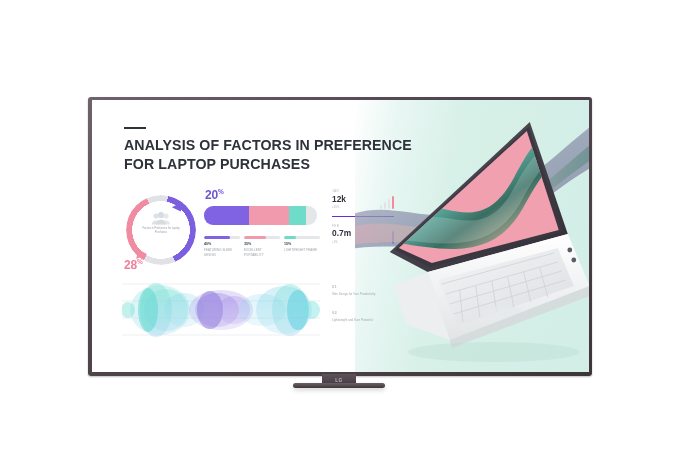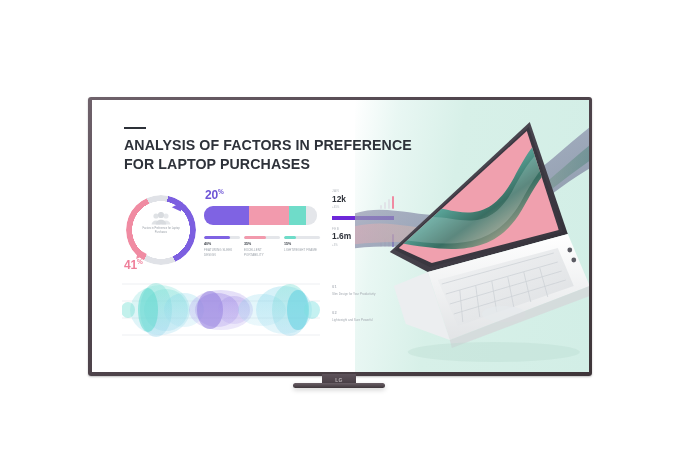--- a/index.html
+++ b/index.html
@@ -127,21 +127,21 @@
   .legend-label { font-size: 2.9px; line-height: 1.55; color: #9aa0a8; letter-spacing: .12px; }
 
   
   #wave-panel { position: absolute; left: 30px; top: 176px; width: 198px; height: 72px; }
   #wave-panel svg { display: block; }
 
   
   #stats { position: absolute; left: 240px; top: 89px; width: 62px; }
   .stat-card {
     display: flex; align-items: flex-end; justify-content: space-between;
-    padding-bottom: 7px; border-bottom: 4px solid #6d28d9; margin-bottom: 7px;
+    padding-bottom: 7px; border-bottom: 1px solid #6d28d9; margin-bottom: 7px;
   }
   .stat-card:last-of-type { border-bottom: none; }
   .stat-month { font-size: 3px; color: #b2b7be; letter-spacing: .45px; margin-bottom: 1.5px; }
   .stat-value { font-size: 8.4px; font-weight: bold; color: #2e323a; line-height: 1; margin-bottom: 2px; }
   .stat-delta { font-size: 2.8px; color: #b2b7be; }
   .minibars { display: flex; align-items: flex-end; gap: 1.6px; height: 13px; }
   .minibar { width: 2.4px; border-radius: 1px; background: #e1e3e8; }
 
   
   #numlist { position: absolute; left: 240px; top: 184px; width: 66px; }
@@ -177,21 +177,21 @@
               <path d="M0.6 12.6c0-2.6 2-4.2 4.4-4.2s4.4 1.6 4.4 4.2z" fill="#b9bfc7"></path>
               <circle cx="15" cy="4" r="2.6" fill="#c8ced5"></circle>
               <path d="M10.6 12.6c0-2.6 2-4.2 4.4-4.2s4.4 1.6 4.4 4.2z" fill="#c8ced5"></path>
               <circle cx="10" cy="3" r="3.1" fill="#a9b0b9"></circle>
               <path d="M4.8 12.6c0-3 2.3-4.9 5.2-4.9s5.2 1.9 5.2 4.9z" fill="#a9b0b9"></path>
             </svg>
             <div id="donut-caption">Factors in Preference for Laptop Purchases</div>
           </div>
         </div>
         <div id="pct-40"><span>20</span><span class="pct-sym">%</span></div>
-        <div id="pct-35"><span>41</span><span class="pct-sym">%</span></div>
+        <div id="pct-35"><span>28</span><span class="pct-sym">%</span></div>
 
         <div id="stacked-bar">
           <div class="seg-a" style="width:40%"></div>
           <div class="seg-b" style="width:35%"></div>
           <div class="seg-c" style="width:15%"></div>
           <div class="seg-d" style="width:10%"></div>
         </div>
 
         <div id="legend">
           <div class="legend-item">
@@ -269,21 +269,21 @@
             <div class="minibars">
               <div class="minibar" style="height:4px"></div>
               <div class="minibar" style="height:7px"></div>
               <div class="minibar" style="height:10px"></div>
               <div class="minibar" style="height:13px;background:#f08ba2"></div>
             </div>
           </div>
           <div class="stat-card">
             <div>
               <div class="stat-month">FEB</div>
-              <div class="stat-value">1.6m</div>
+              <div class="stat-value">0.7m</div>
               <div class="stat-delta">+3%</div>
             </div>
             <div class="minibars">
               <div class="minibar" style="height:5px"></div>
               <div class="minibar" style="height:8px"></div>
               <div class="minibar" style="height:6px"></div>
               <div class="minibar" style="height:13px;background:#7c5fe0"></div>
             </div>
           </div>
         </div>

